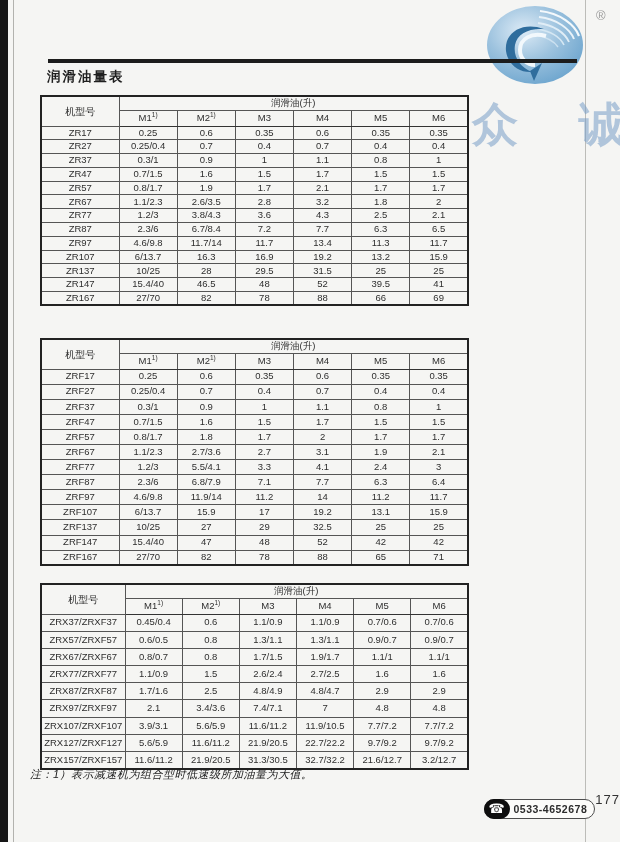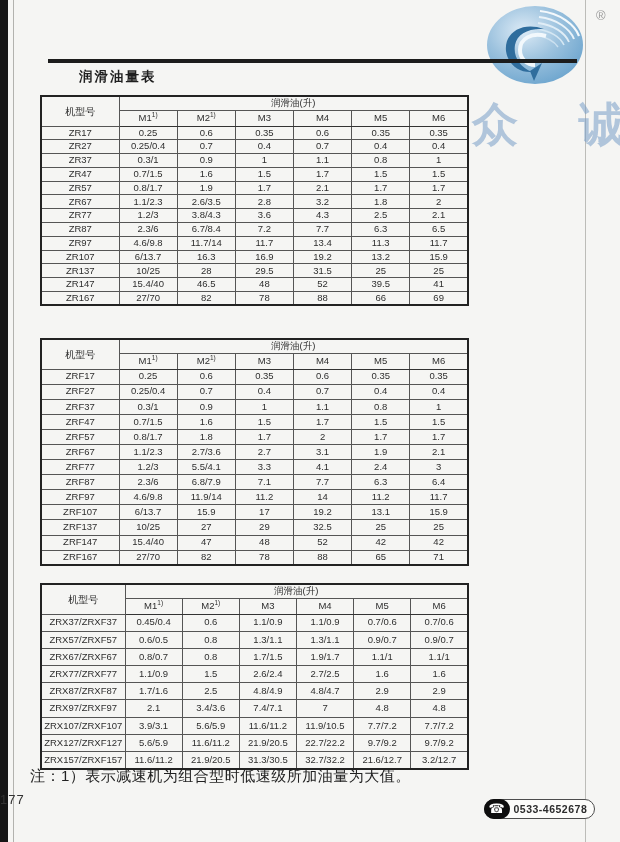--- a/index.html
+++ b/index.html
@@ -16,21 +16,21 @@
   .scan-line-left { position:absolute; left:13px; top:0; width:1px; height:842px; background:#b2b2ae; }
   .scan-line-right { position:absolute; left:585px; top:0; width:1px; height:842px; background:#bcbcb8; }
 
   .top-rule { position:absolute; left:48px; top:59px; width:529px; height:4px; background:#1c1c1c; z-index:3; }
 
   .logo { position:absolute; left:484px; top:3px; width:102px; height:84px; z-index:2; }
   .reg-mark { position:absolute; left:596px; top:8px; font-size:13px; color:#9a9a9a; z-index:2; }
 
   .page-title {
     position:absolute; left:47px; top:68px;
-    font-size:13.5px; font-weight:bold; color:#1f1f1f; letter-spacing:2px; z-index:2;margin-left:32px;
+    font-size:13.5px; font-weight:bold; color:#1f1f1f; letter-spacing:2px; z-index:2;
   }
 
   .watermark {
     position:absolute; left:472px; top:94px; z-index:5;
     font-size:46px; font-weight:bold; white-space:nowrap;
     color:rgba(118,156,199,0.55); letter-spacing:24px;
     pointer-events:none;
   }
 
   table.oil-table {
@@ -51,22 +51,22 @@
   .oil-table tbody th, .oil-table tbody td { font-size:9.5px; }
   .t1 tbody th, .t1 tbody td { height:13.8px; }
   .t2 tbody th, .t2 tbody td { height:15.1px; }
   .t3 tbody th, .t3 tbody td { height:17.2px; }
   .t1 { top:95px; }
   .t2 { top:338px; }
   .t3 { top:583px; }
   col.c-model { width:78px; }
   .t3 col.c-model { width:84px; }
 
-  .footnote { position:absolute; left:30px; top:767px; font-size:15px; color:#222; z-index:2; letter-spacing:0.5px; }
-  .page-number { position:absolute; left:0; width:620px; text-align:left; top:792px; font-size:13px; color:#333; z-index:2; letter-spacing:1px; }
+  .footnote { position:absolute; left:30px; top:767px; font-size:11px; color:#222; z-index:2; letter-spacing:0.5px;font-style:italic; }
+  .page-number { position:absolute; left:0; width:620px; text-align:right; top:792px; font-size:13px; color:#333; z-index:2; letter-spacing:1px; }
 
   .phone-pill {
     position:absolute; left:484px; top:799px; height:20px; z-index:2;
     display:flex; align-items:center;
     border:1.5px solid #4d4d4d; border-radius:11px; background:#fcfcfa;
     padding-right:7px;
   }
   .phone-icon {
     width:26px; height:20px; margin:-1.5px 4px -1.5px -1.5px;
     background:#0e0e0e; border-radius:10px;

